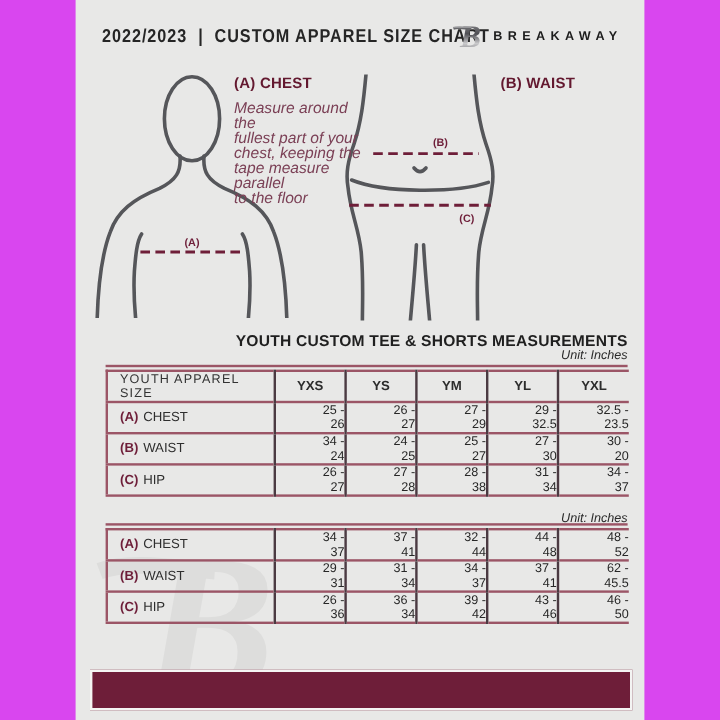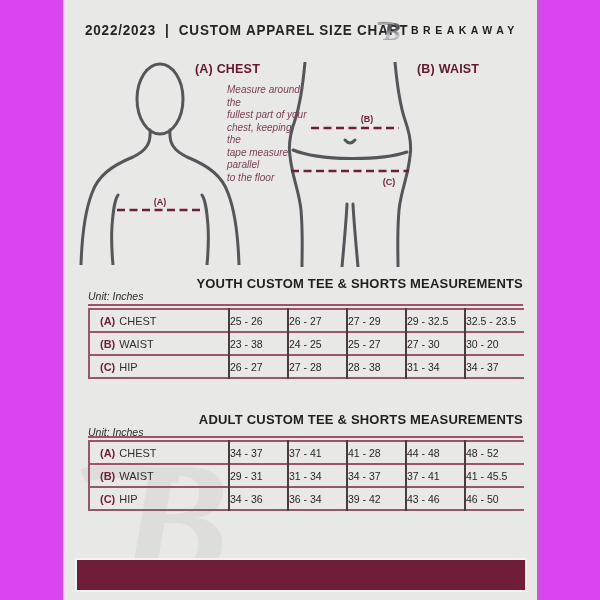--- a/index.html
+++ b/index.html
@@ -20,45 +20,45 @@
   .fig path,.fig ellipse{fill:none;stroke:#55565a;stroke-width:3;stroke-linecap:round;}
   .fig .dash{stroke:#6e1e39;stroke-width:2.4;stroke-dasharray:8 4.5;stroke-linecap:butt;}
   .fig text{font-family:"Liberation Sans",sans-serif;font-weight:bold;font-size:9px;fill:#6e1e39;}
 
   
   .inst{position:absolute;}
   .inst-a{left:132px;top:62px;width:112px;}
   .inst-b{left:354px;top:62px;width:118px;}
   .inst-c{left:354px;top:166px;width:118px;}
   .inst h3{margin:0 0 8px 0;font-size:12.5px;font-weight:bold;color:#63182f;letter-spacing:.2px;}
-  .inst .body{font-size:10px;font-style:italic;color:#7b4056;line-height:12.5px;white-space:pre-line;margin-left:32px;}
+  .inst .body{font-size:13px;font-style:italic;color:#7b4056;line-height:12.5px;white-space:pre-line;}
 
   
   .sec-title{position:absolute;left:25px;width:435px;text-align:right;font-size:13px;
       font-weight:bold;color:#1f1f1f;letter-spacing:.2px;}
-  .sec-unit{position:absolute;left:25px;width:435px;text-align:left;font-size:10.5px;
+  .sec-unit{position:absolute;left:25px;width:435px;text-align:right;font-size:10.5px;
       font-style:italic;color:#2a2a2a;}
   .t-youth-title{top:276px;} .t-youth-unit{top:290px;}
   .t-adult-title{top:412px;} .t-adult-unit{top:426px;}
 
   
   .tblwrap{position:absolute;left:25px;width:435px;border-top:2px solid #9b5566;padding-top:2px;}
   .tblwrap-youth{top:304px;} .tblwrap-adult{top:436px;}
   table{border-collapse:collapse;table-layout:fixed;width:435px;border-top:2px solid #9b5566;
         border-left:2px solid #9b5566;}
   tr{border-bottom:2px solid #9b5566;}
   th,td{padding:0;vertical-align:middle;}
   th{height:23px;} td{height:21px;}
   th+th,td+td{border-left:2px solid #4b3a42;}
   .c-lbl{text-align:left;padding-left:10px;}
   th.c-lbl{font-size:10.5px;font-weight:normal;color:#333;letter-spacing:1px;}
   th.c-size{font-size:11px;font-weight:bold;color:#2c2c2c;text-align:center;}
   td.c-lbl{font-size:11px;color:#2e2e2e;}
   td .key{color:#6e1e39;font-weight:bold;margin-right:4px;}
-  td.c-val{font-size:10.5px;color:#272727;text-align:left;}
+  td.c-val{font-size:10.5px;color:#272727;text-align:right;padding-left:28px;}
 
   
   .watermark{position:absolute;left:16px;top:424px;}
   .footer{position:absolute;left:12px;top:558px;width:452px;height:34px;background:#6e1e39;
       border:2px solid #f4f4f3;box-sizing:border-box;}
 </style>
 </head>
 <body>
 
 <div class="stage">
@@ -129,80 +129,87 @@
       <table>
         <colgroup>
             <col style="width:140px">
             <col style="width:59px">
             <col style="width:59px">
             <col style="width:59px">
             <col style="width:59px">
             <col style="width:59px">
           </colgroup>
         <tbody>
+            <tr>
+          <th class="c-lbl">YOUTH APPAREL SIZE</th>
+          <th class="c-size">YXS</th>
+          <th class="c-size">YS</th>
+          <th class="c-size">YM</th>
+          <th class="c-size">YL</th>
+          <th class="c-size">YXL</th>
+        </tr>
         <tr>
           <td class="c-lbl"><span class="key">(A)</span><span>CHEST</span></td>
           <td class="c-val">25 - 26</td>
           <td class="c-val">26 - 27</td>
           <td class="c-val">27 - 29</td>
           <td class="c-val">29 - 32.5</td>
           <td class="c-val">32.5 - 23.5</td>
         </tr>
         <tr>
           <td class="c-lbl"><span class="key">(B)</span><span>WAIST</span></td>
-          <td class="c-val">23 - 38</td>
+          <td class="c-val">34 - 24</td>
           <td class="c-val">24 - 25</td>
           <td class="c-val">25 - 27</td>
           <td class="c-val">27 - 30</td>
           <td class="c-val">30 - 20</td>
         </tr>
         <tr>
           <td class="c-lbl"><span class="key">(C)</span><span>HIP</span></td>
           <td class="c-val">26 - 27</td>
           <td class="c-val">27 - 28</td>
           <td class="c-val">28 - 38</td>
           <td class="c-val">31 - 34</td>
           <td class="c-val">34 - 37</td>
         </tr>
       </tbody>
         </table>
     </div>
 
-    <div class="sec-title t-adult-title">ADULT CUSTOM TEE &amp; SHORTS MEASUREMENTS</div>
     <div class="sec-unit t-adult-unit">Unit: Inches</div>
     <div class="tblwrap tblwrap-adult">
       <table>
         <colgroup>
             <col style="width:140px">
             <col style="width:59px">
             <col style="width:59px">
             <col style="width:59px">
             <col style="width:59px">
             <col style="width:59px">
           </colgroup>
         <tbody>
         <tr>
           <td class="c-lbl"><span class="key">(A)</span><span>CHEST</span></td>
           <td class="c-val">34 - 37</td>
           <td class="c-val">37 - 41</td>
-          <td class="c-val">41 - 28</td>
+          <td class="c-val">32 - 44</td>
           <td class="c-val">44 - 48</td>
           <td class="c-val">48 - 52</td>
         </tr>
         <tr>
           <td class="c-lbl"><span class="key">(B)</span><span>WAIST</span></td>
           <td class="c-val">29 - 31</td>
           <td class="c-val">31 - 34</td>
           <td class="c-val">34 - 37</td>
           <td class="c-val">37 - 41</td>
-          <td class="c-val">41 - 45.5</td>
+          <td class="c-val">62 - 45.5</td>
         </tr>
         <tr>
           <td class="c-lbl"><span class="key">(C)</span><span>HIP</span></td>
-          <td class="c-val">34 - 36</td>
+          <td class="c-val">26 - 36</td>
           <td class="c-val">36 - 34</td>
           <td class="c-val">39 - 42</td>
           <td class="c-val">43 - 46</td>
           <td class="c-val">46 - 50</td>
         </tr>
       </tbody>
         </table>
     </div>
 
     <div class="footer"></div>

